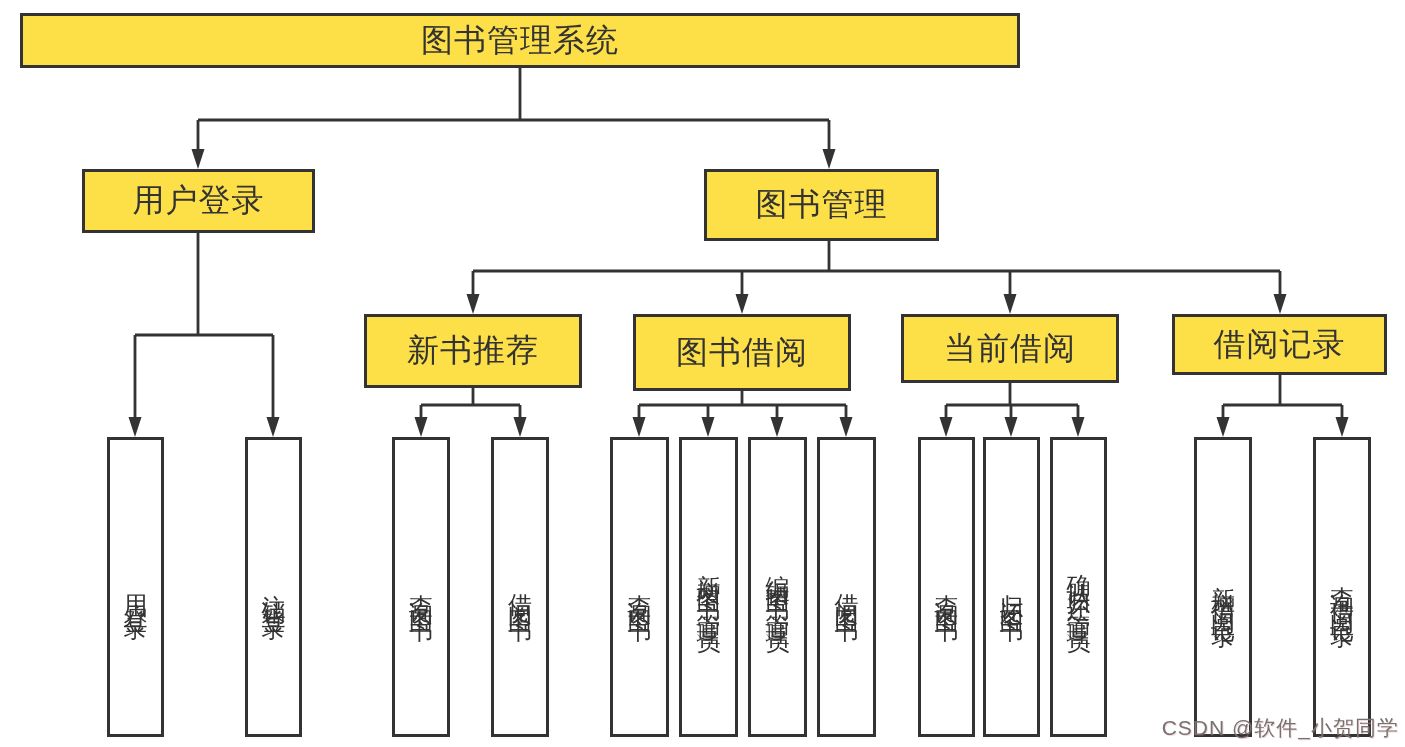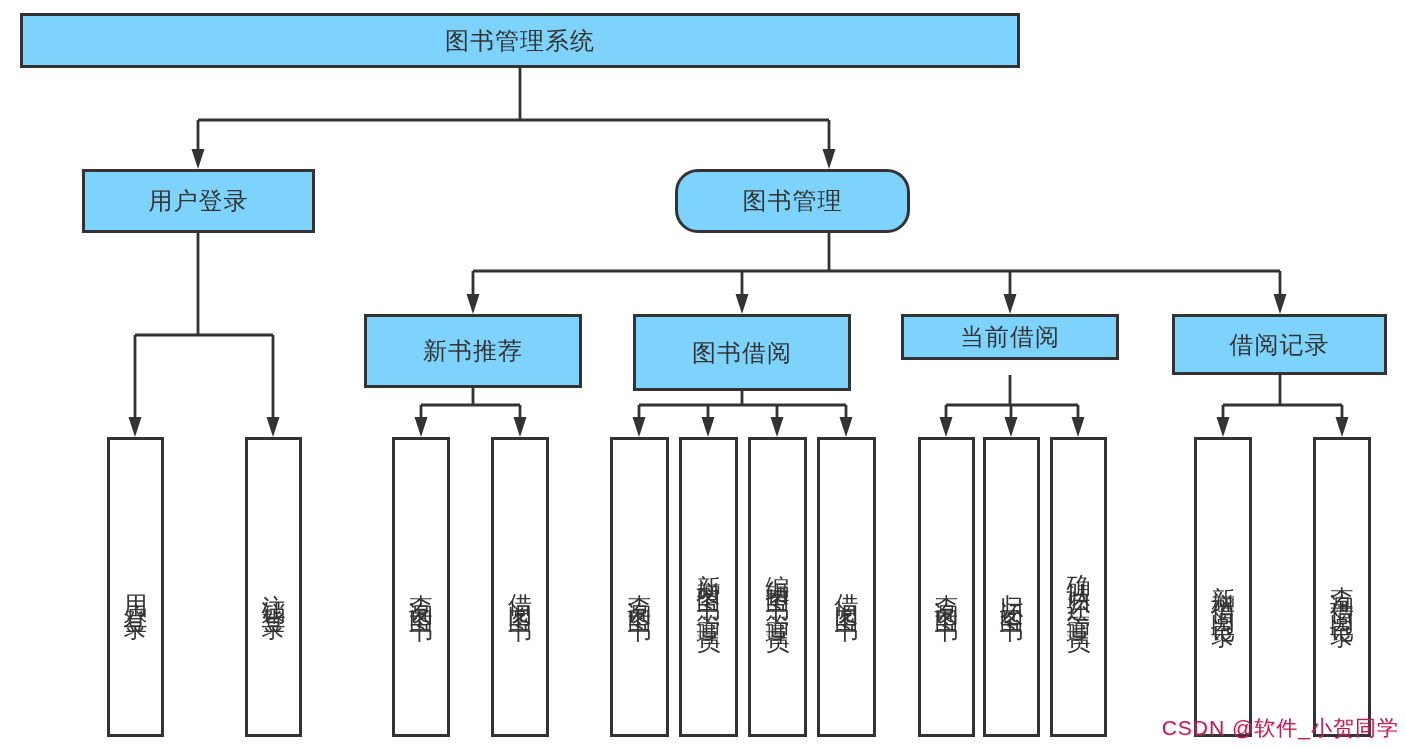--- a/index.html
+++ b/index.html
@@ -2,33 +2,33 @@
 <html><head>
 <meta charset="utf-8">
 <style>
   html,body{margin:0;padding:0;background:#ffffff;}
   .canvas{
     position:relative;width:1405px;height:747px;background:#ffffff;
     font-family:"Liberation Sans",sans-serif;color:#333333;overflow:hidden;
   }
   .connector-layer{position:absolute;left:0;top:0;pointer-events:none;}
   .hbox{
-    position:absolute;box-sizing:border-box;border:3px solid #333333;background:#7dd3fc;
+    position:absolute;box-sizing:border-box;border:3px solid #333333;background:#fde047;
     display:flex;align-items:center;justify-content:center;
-    font-size:24px;letter-spacing:1px;white-space:nowrap;
+    font-size:32px;letter-spacing:1px;white-space:nowrap;
   }
   .vbox{
     position:absolute;box-sizing:border-box;border:3px solid #333333;background:#ffffff;
     display:flex;align-items:center;justify-content:center;
     writing-mode:vertical-lr;text-orientation:mixed;
     font-size:24px;letter-spacing:8px;padding-top:8px;
   }
   .watermark{
     position:absolute;right:6px;top:714px;z-index:5;
-    font-size:21px;color:#be185d;letter-spacing:1px;white-space:nowrap;
+    font-size:21px;color:#737373;letter-spacing:1px;white-space:nowrap;
     text-shadow:1px 1px 0 rgba(231,100,100,0.25);
   }
 </style>
 </head>
 <body>
 
 <div class="canvas">
 
   <svg class="connector-layer" width="1405" height="747" viewBox="0 0 1405 747">
 
@@ -50,25 +50,25 @@
     <path d="M1010 375 V405 M946 405 H1078 M946 405 V419 M1011 405 V419 M1078 405 V419" fill="none" stroke="#333333" stroke-width="2.8"></path>
     <path fill="#333333" d="M939.5 417 H952.5 L946 437 Z M1004.5 417 H1017.5 L1011 437 Z M1071.5 417 H1084.5 L1078 437 Z"></path>
 
     <path d="M1280 375 V405 M1223 405 H1342 M1223 405 V419 M1342 405 V419" fill="none" stroke="#333333" stroke-width="2.8"></path>
     <path fill="#333333" d="M1216.5 417 H1229.5 L1223 437 Z M1335.5 417 H1348.5 L1342 437 Z"></path>
   </svg>
 
   <div class="hbox" style="left:20px;top:13px;width:1000px;height:55px;">图书管理系统</div>
 
   <div class="hbox" style="left:82px;top:169px;width:233px;height:64px;">用户登录</div>
-  <div class="hbox" style="left:675px;top:169px;width:235px;height:64px;border-radius:23px;">图书管理</div>
+  <div class="hbox" style="left:704px;top:169px;width:235px;height:72px;">图书管理</div>
 
   <div class="hbox" style="left:364px;top:314px;width:218px;height:74px;">新书推荐</div>
   <div class="hbox" style="left:633px;top:314px;width:218px;height:77px;">图书借阅</div>
-  <div class="hbox" style="left:901px;top:314px;width:218px;height:46px;">当前借阅</div>
+  <div class="hbox" style="left:901px;top:314px;width:218px;height:69px;">当前借阅</div>
   <div class="hbox" style="left:1172px;top:314px;width:215px;height:61px;">借阅记录</div>
 
   <div class="vbox" style="left:107px;top:437px;width:57px;height:300px;">用户登录</div>
   <div class="vbox" style="left:245px;top:437px;width:57px;height:300px;">注销登录</div>
 
   <div class="vbox" style="left:392px;top:437px;width:58px;height:300px;">查询图书</div>
   <div class="vbox" style="left:491px;top:437px;width:58px;height:300px;">借阅图书</div>
 
   <div class="vbox" style="left:610px;top:437px;width:59px;height:300px;">查询图书</div>
   <div class="vbox" style="left:679px;top:437px;width:59px;height:300px;">新增图书（管理员）</div>

